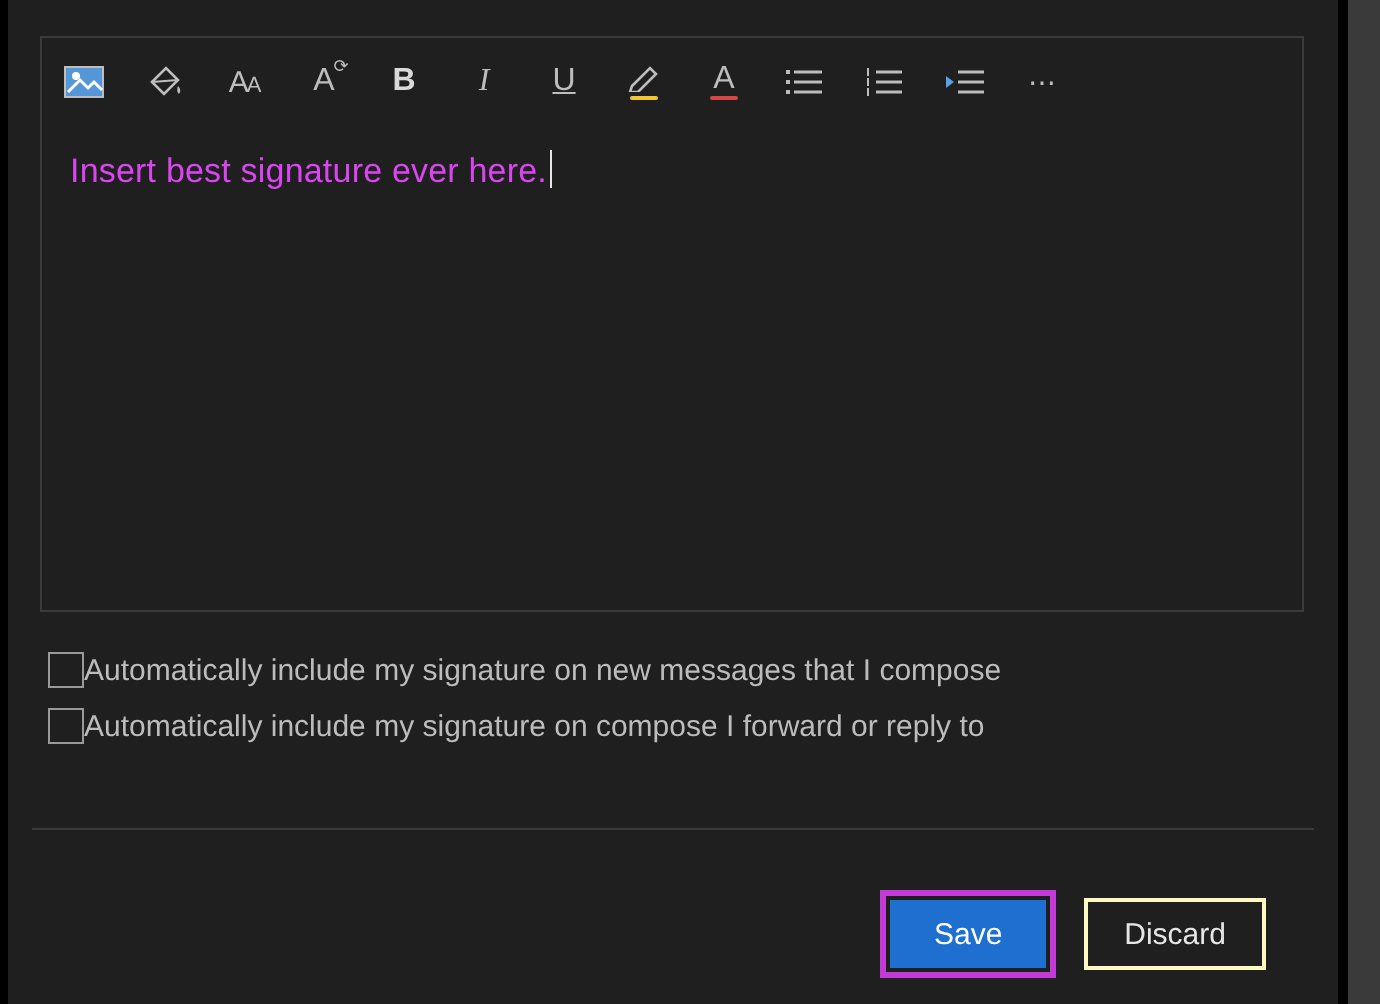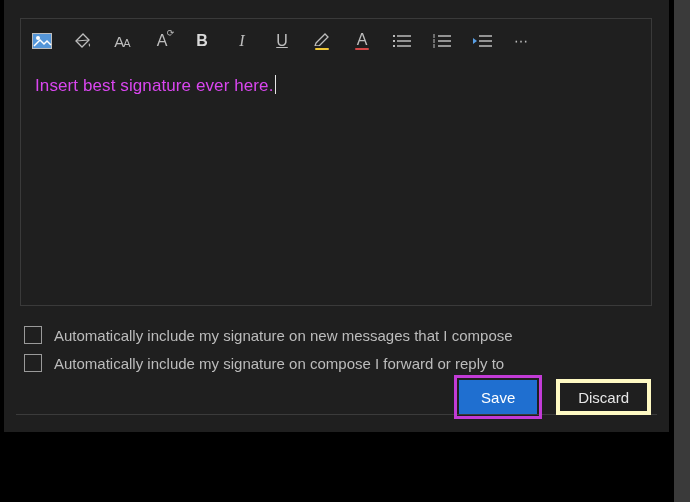--- a/index.html
+++ b/index.html
@@ -16,21 +16,21 @@
     position: relative;
     width: 690px;
     height: 502px;
     background: #000;
   }
   .panel {
     position: absolute;
     left: 4px;
     top: 0;
     width: 665px;
-    height: 432px;
+    height: 502px;
     background: #1f1f1f;
     box-sizing: border-box;
   }
   .side-scroll {
     position: absolute;
     right: 0;
     top: 0;
     width: 16px;
     height: 502px;
     background: #3a3a3a;
@@ -86,21 +86,21 @@
     top: 326px;
     display: flex;
     flex-direction: column;
     gap: 10px;
     font-size: 15px;
     color: #bcbcbc;
   }
   .chk-row {
     display: flex;
     align-items: center;
-    gap: 12px;
+    gap: 0;
   }
   .chk {
     width: 18px;
     height: 18px;
     border: 1px solid #9a9a9a;
     box-sizing: border-box;
     background: transparent;
   }
   
   .divider {
@@ -115,35 +115,35 @@
   .footer {
     position: absolute;
     left: 0;
     right: 0;
     bottom: 0;
     height: 70px;
     display: flex;
     align-items: center;
     justify-content: flex-end;
     gap: 14px;
-    padding-right: 18px;
+    padding-right: 36px;
     box-sizing: border-box;
   }
   .btn {
     height: 36px;
     min-width: 80px;
     padding: 0 18px;
     display: flex;
     align-items: center;
     justify-content: center;
     font-size: 15px;
     box-sizing: border-box;
   }
   .btn-discard {
-    border: 4px solid #fef9c3;
+    border: 2px solid #fef9c3;
     color: #e6e6e6;
     background: transparent;
   }
   .btn-save-wrap {
     border: 3px solid #c23bd6;
     padding: 2px;
     box-sizing: border-box;
   }
   .btn-save {
     background: #1f6fd0;

